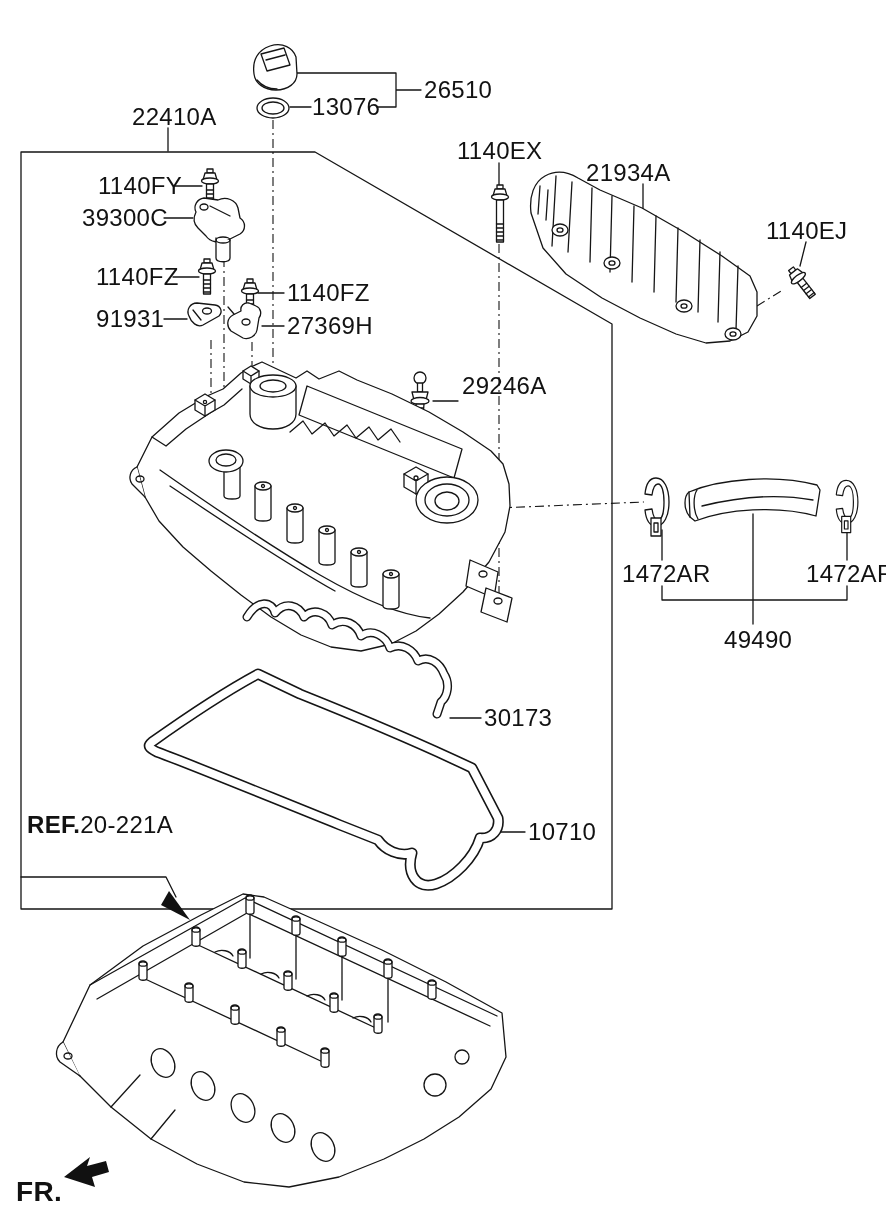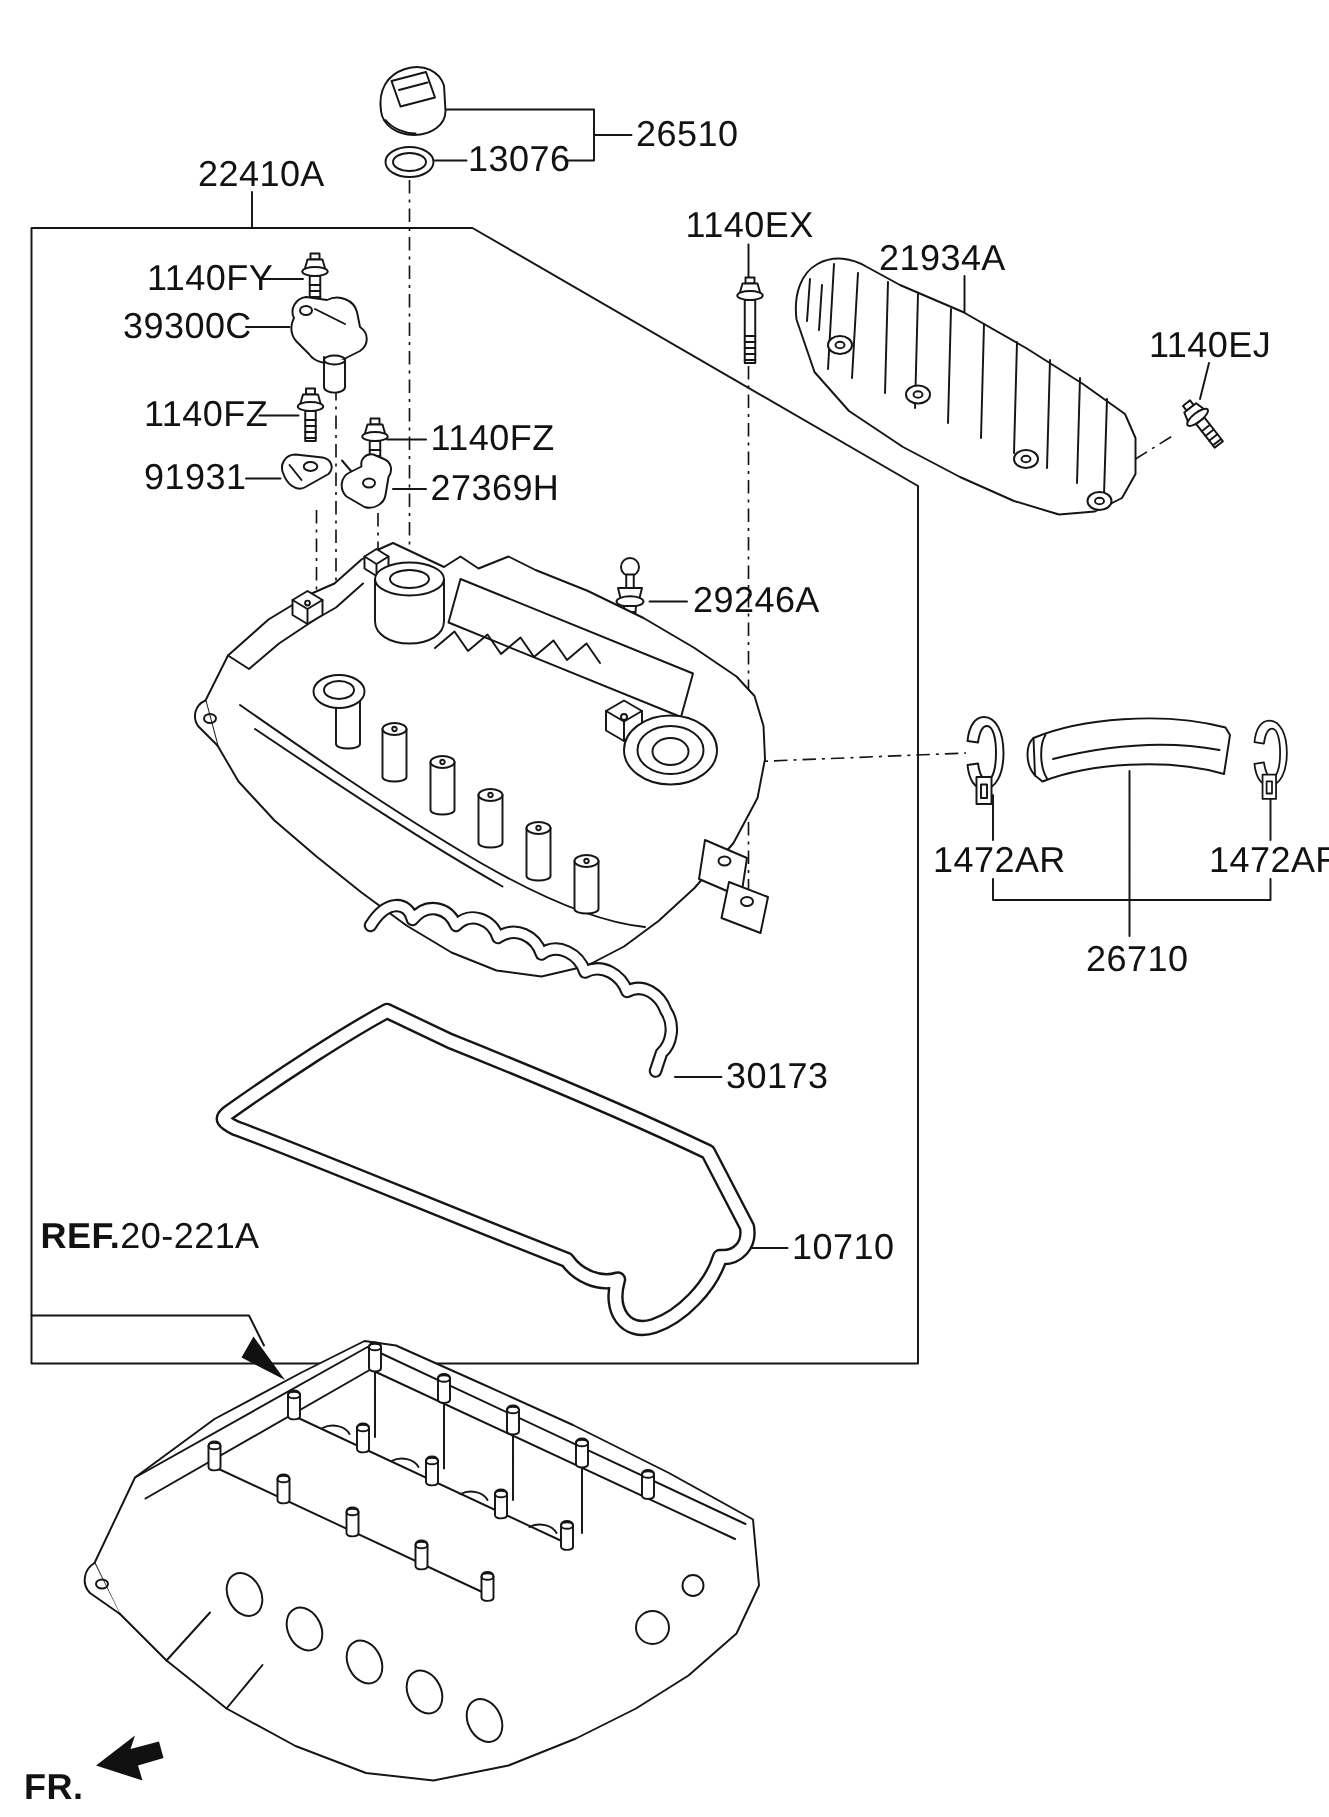--- a/index.html
+++ b/index.html
@@ -1,21 +1,21 @@
 <!DOCTYPE html>
 <html><head>
 <meta charset="utf-8">
 <style>
   html,body{margin:0;padding:0;background:#ffffff;}
   #stage{position:relative;width:886px;height:1211px;background:#ffffff;overflow:hidden;
          font-family:"Liberation Sans",sans-serif;}
   #art{position:absolute;left:0;top:0;}
   .lbl{position:absolute;font-size:24px;line-height:28px;color:#121212;white-space:nowrap;
        letter-spacing:0.3px;}
-  .lbl.bigbold{font-size:24px;font-weight:bold;}
+  .lbl.bigbold{font-size:28px;font-weight:bold;}
   .bold{font-weight:bold;}
   
   .ln{fill:none;stroke:#151515;stroke-width:1.3;stroke-linecap:round;stroke-linejoin:round;}
   .fw{fill:#ffffff;stroke:#151515;stroke-width:1.3;stroke-linecap:round;stroke-linejoin:round;}
   .dd{fill:none;stroke:#151515;stroke-width:1.1;stroke-dasharray:9 4 2 4;}
   .bandO{fill:none;stroke:#151515;stroke-linecap:round;stroke-linejoin:round;}
   .bandI{fill:none;stroke:#ffffff;stroke-linecap:round;stroke-linejoin:round;}
   .solid{fill:#111111;stroke:none;}
 </style>
 </head>
@@ -308,24 +308,24 @@
   <div class="lbl" style="left:312px;top:93px">13076</div>
   <div class="lbl" style="left:98px;top:172px">1140FY</div>
   <div class="lbl" style="left:82px;top:204px">39300C</div>
   <div class="lbl" style="left:96px;top:263px">1140FZ</div>
   <div class="lbl" style="left:96px;top:305px">91931</div>
   <div class="lbl" style="left:287px;top:279px">1140FZ</div>
   <div class="lbl" style="left:287px;top:312px">27369H</div>
   <div class="lbl" style="left:457px;top:137px">1140EX</div>
   <div class="lbl" style="left:586px;top:159px">21934A</div>
   <div class="lbl" style="left:766px;top:217px">1140EJ</div>
-  <div class="lbl" style="left:462px;top:387px">29246A</div>
+  <div class="lbl" style="left:462px;top:372px">29246A</div>
   <div class="lbl" style="left:622px;top:560px">1472AR</div>
   <div class="lbl" style="left:806px;top:560px">1472AR</div>
-  <div class="lbl" style="left:724px;top:626px">26710</div>
+  <div class="lbl" style="left:724px;top:626px">49490</div>
   <div class="lbl" style="left:484px;top:704px">30173</div>
   <div class="lbl" style="left:528px;top:818px">10710</div>
 
   <div class="lbl" style="left:27px;top:811px"><span class="bold">REF.</span><span>20-221A</span></div>
 
   <div class="lbl bigbold" style="left:16px;top:1178px">FR.</div>
 
 </div>
 
 </body></html>

